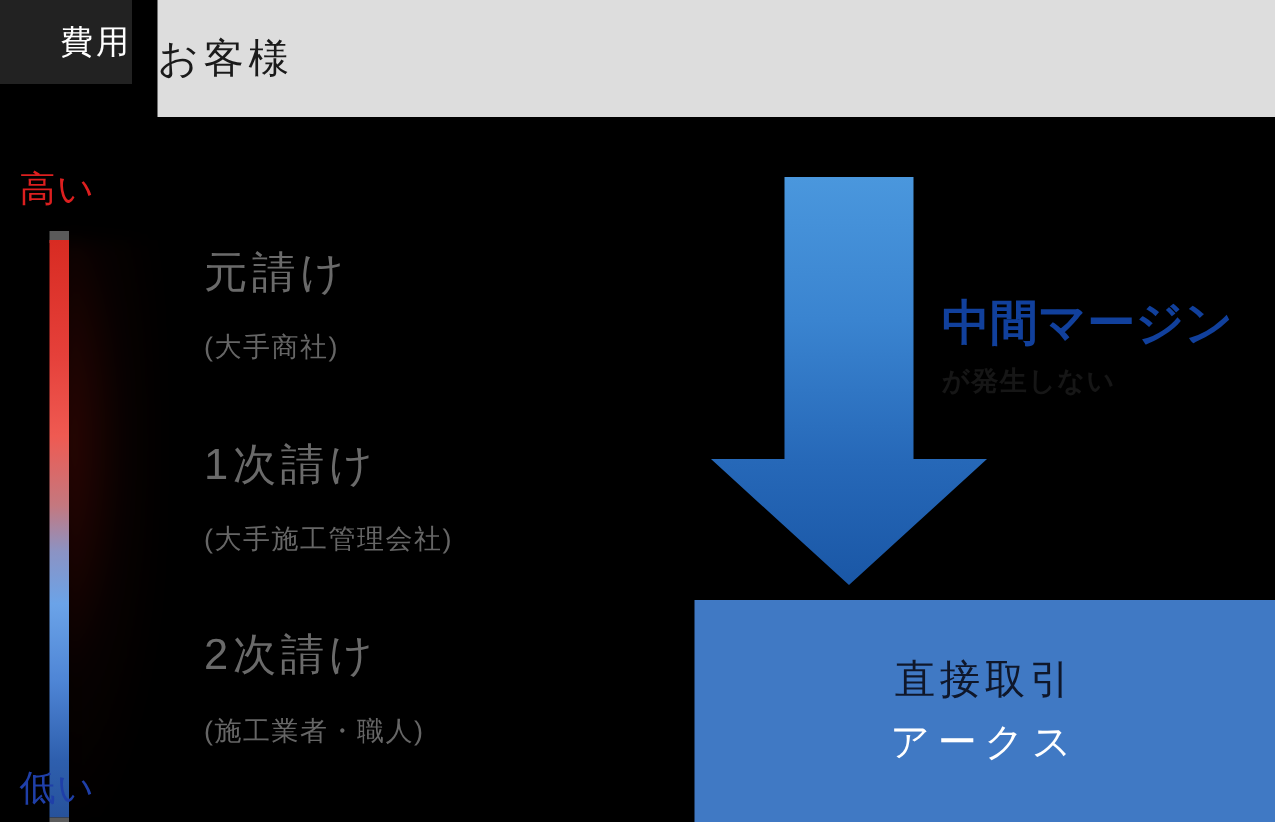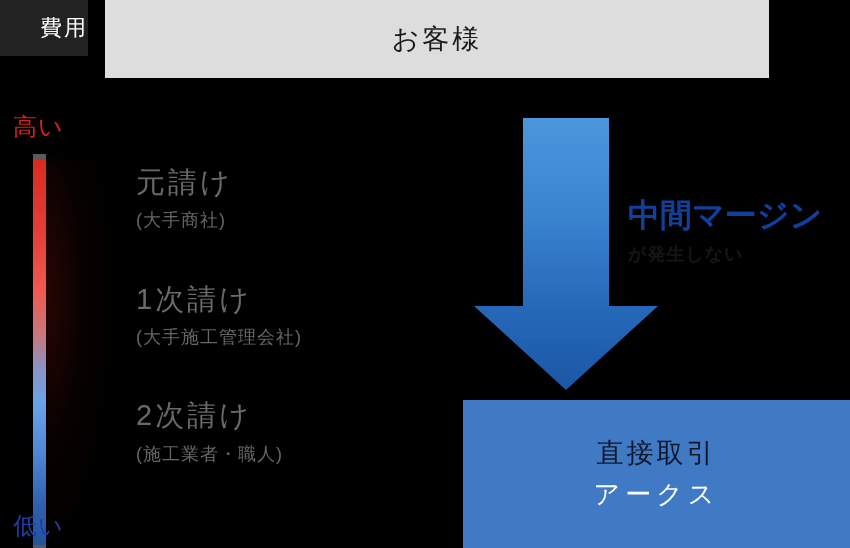--- a/index.html
+++ b/index.html
@@ -35,26 +35,25 @@
     font-size: 22px;
     letter-spacing: 2px;
     line-height: 1;
   }
 
   
   #customer-header {
     position: absolute;
     left: 105px;
     top: 0px;
-    width: 664px;
+    width: 745px;
     height: 78px;
     background: #dddddd;
     display: flex;
     align-items: center;
-    justify-content: center;
   }
   #customer-header .label {
     color: #1a1a1a;
     font-size: 27px;
     letter-spacing: 3px;
     line-height: 1;
   }
 
   
   #cost-scale {
@@ -140,21 +139,21 @@
     color: #6a6a6a;
     font-size: 29px;
     letter-spacing: 3px;
     line-height: 1.25;
   }
   .tier-sub {
     color: #666666;
     font-size: 18px;
     letter-spacing: 1px;
     line-height: 1.3;
-    margin-top: 9px;
+    margin-top: 20px;
   }
 
   
   #margin-arrow {
     position: absolute;
     left: 466px;
     top: 118px;
     width: 200px;
     height: 275px;
   }

